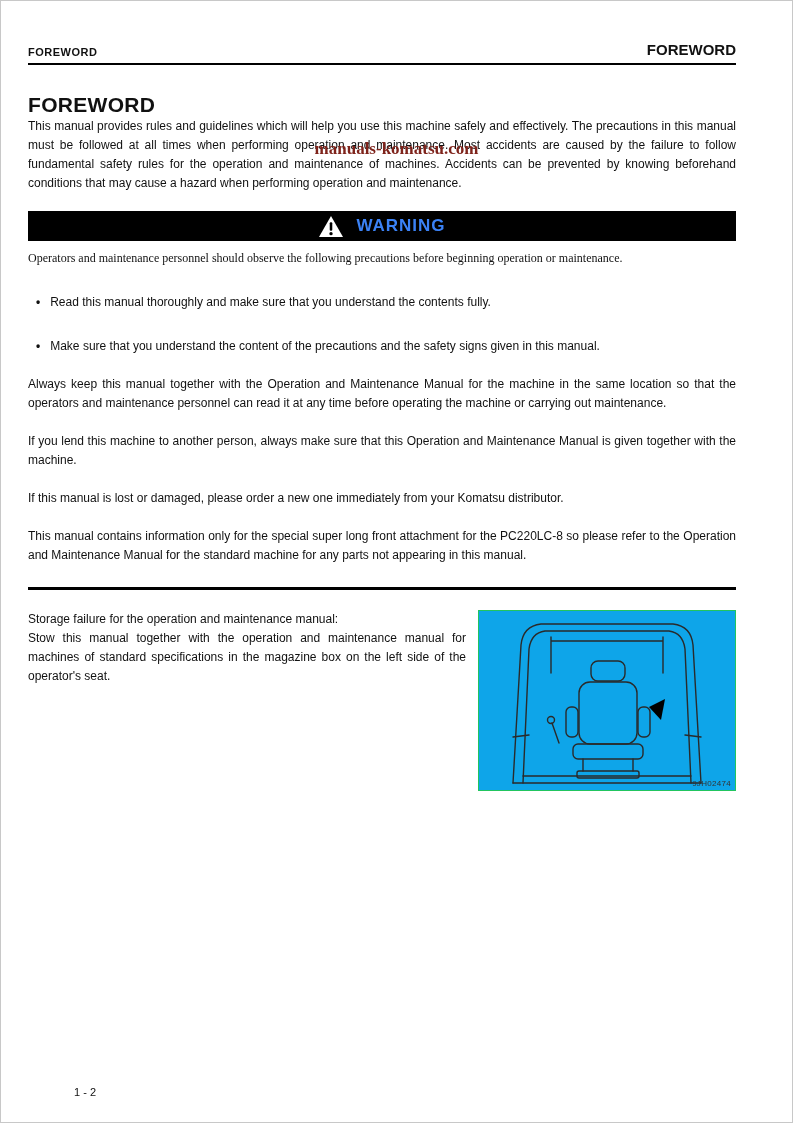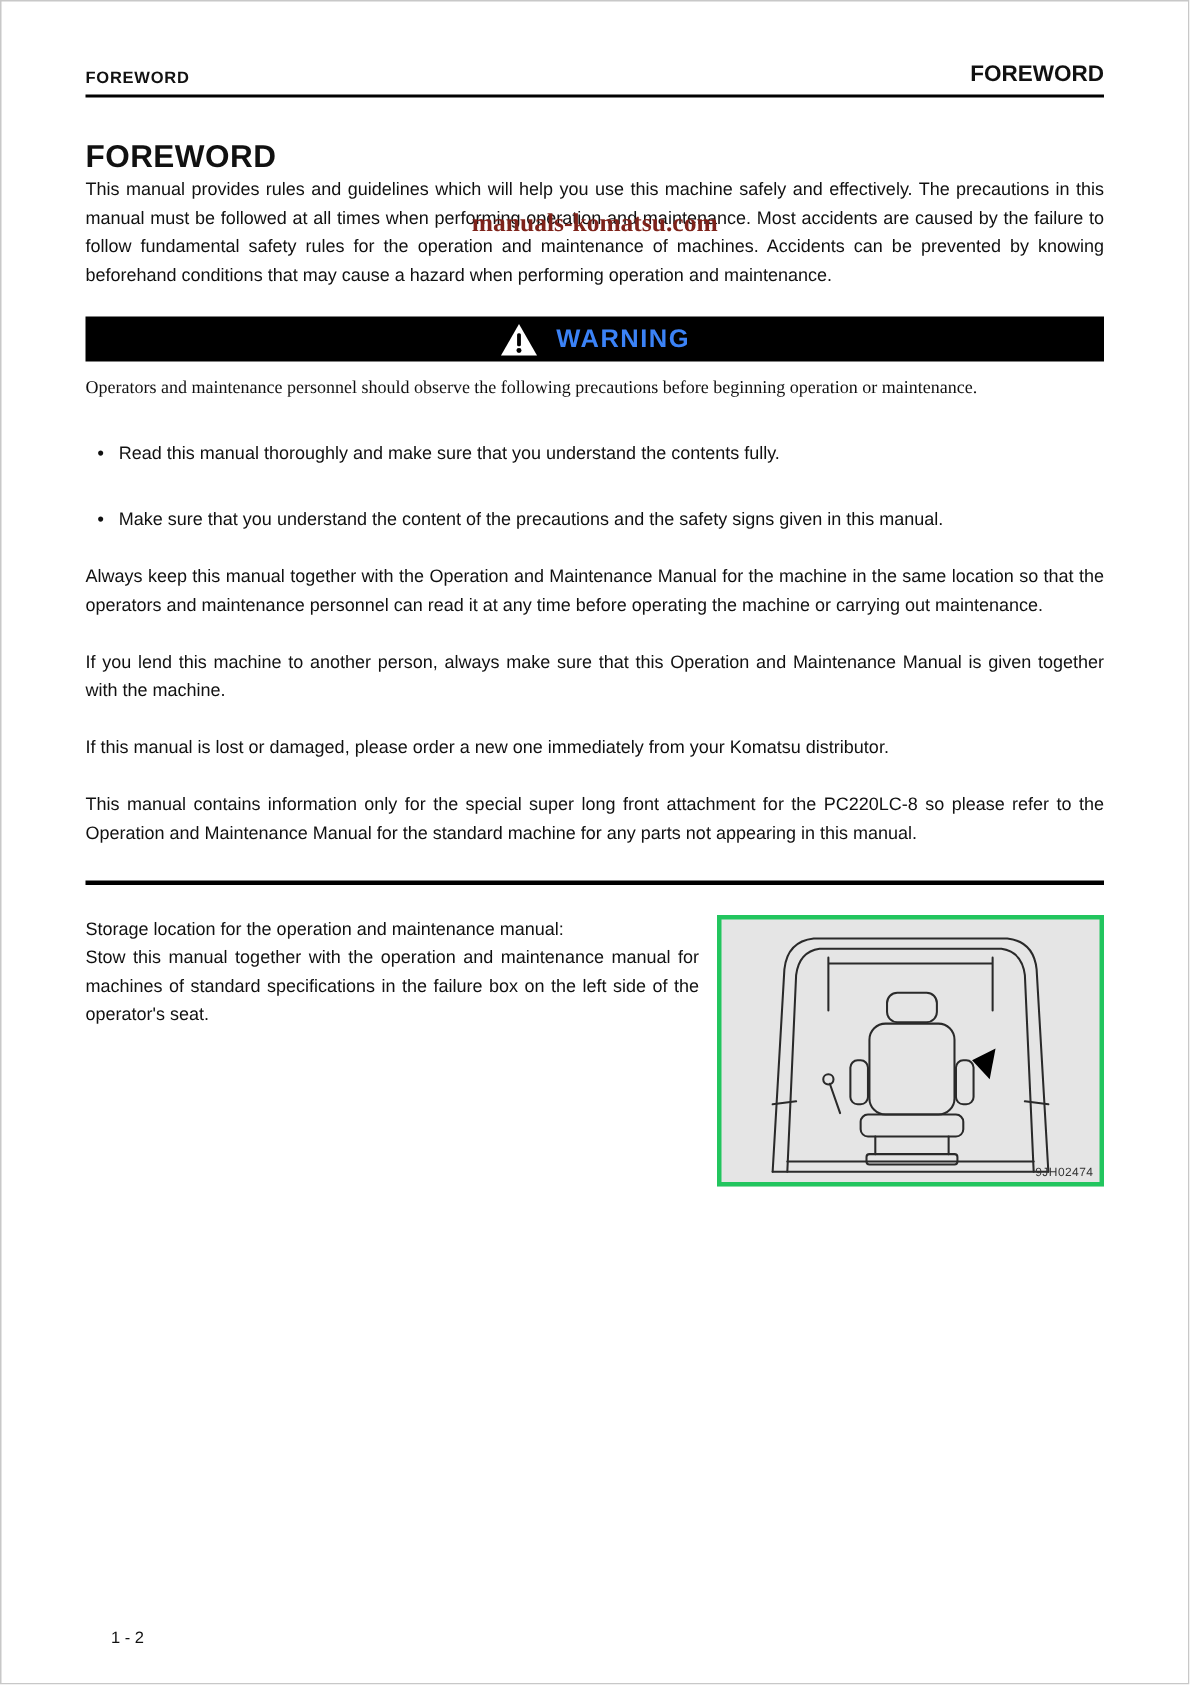--- a/index.html
+++ b/index.html
@@ -3,21 +3,21 @@
 <meta charset="utf-8">
 <style>
   * { margin:0; padding:0; box-sizing:border-box; }
   html,body { background:#ffffff; }
   body { font-family:"Liberation Sans", sans-serif; color:#111; }
   .page {
     position:relative;
     width:793px; height:1123px;
     background:#ffffff;
     border:1px solid #c8c8c8;
-    padding:40px 56px 0 56px;
+    padding:40px 56px 0 27px;
     overflow:hidden;
   }
   
   .header-row { display:flex; justify-content:space-between; align-items:flex-end; margin-bottom:5px; }
   .header-left { font-size:11px; font-weight:bold; letter-spacing:0.5px; }
   .header-right { font-size:15px; font-weight:bold; }
   .header-rule { height:2px; background:#000; }
 
   
   .doc-title { margin-top:28px; font-size:21px; font-weight:bold; letter-spacing:0.3px; }
@@ -47,21 +47,21 @@
 
   .thick-rule { margin-top:22px; height:3px; background:#000; }
 
   
   .storage-section { margin-top:20px; display:flex; gap:12px; }
   .storage-text { flex:1; font-size:12px; line-height:19px; }
   .storage-line1 { text-align:left; }
   .storage-body { text-align:justify; }
   .figure-box {
     position:relative; width:258px; height:181px;
-    border:3px solid #22c55e; background:#e5e5e5; flex:none;
+    border:1px solid #22c55e; background:#0ea5e9; flex:none;
   }
   .figure-box svg { width:100%; height:100%; display:block; }
   .figure-caption {
     position:absolute; right:4px; bottom:2px;
     font-size:8px; color:#333; letter-spacing:0.3px;
   }
 
   .footer { position:absolute; left:73px; bottom:24px; font-size:11px; }
 </style>
 </head>
@@ -100,22 +100,22 @@
 
   <p class="para warn-para">Always keep this manual together with the Operation and Maintenance Manual for the machine in the same location so that the operators and maintenance personnel can read it at any time before operating the machine or carrying out maintenance.</p>
   <p class="para warn-para">If you lend this machine to another person, always make sure that this Operation and Maintenance Manual is given together with the machine.</p>
   <p class="para warn-para">If this manual is lost or damaged, please order a new one immediately from your Komatsu distributor.</p>
   <p class="para warn-para">This manual contains information only for the special super long front attachment for the PC220LC-8 so please refer to the Operation and Maintenance Manual for the standard machine for any parts not appearing in this manual.</p>
 
   <div class="thick-rule"></div>
 
   <div class="storage-section">
     <div class="storage-text">
-      <p class="storage-line1">Storage location for the operation and maintenance manual:</p>
-      <p class="storage-body">Stow this manual together with the operation and maintenance manual for machines of standard specifications in the failure box on the left side of the operator's seat.</p>
+      <p class="storage-line1">Storage failure for the operation and maintenance manual:</p>
+      <p class="storage-body">Stow this manual together with the operation and maintenance manual for machines of standard specifications in the magazine box on the left side of the operator's seat.</p>
     </div>
     <div class="figure-box">
       <svg viewBox="0 0 256 179" aria-hidden="true">
         <g fill="none" stroke="#2a2a2a" stroke-width="1.4" stroke-linecap="round">
 
           <path d="M34,172 L42,34 Q44,15 62,13 L194,13 Q212,15 214,34 L222,172"></path>
 
           <path d="M44,172 L50,38 Q52,22 66,20 L190,20 Q204,22 206,38 L212,172"></path>
 
           <path d="M72,26 L72,62 M184,26 L184,62 M72,30 L184,30"></path>

